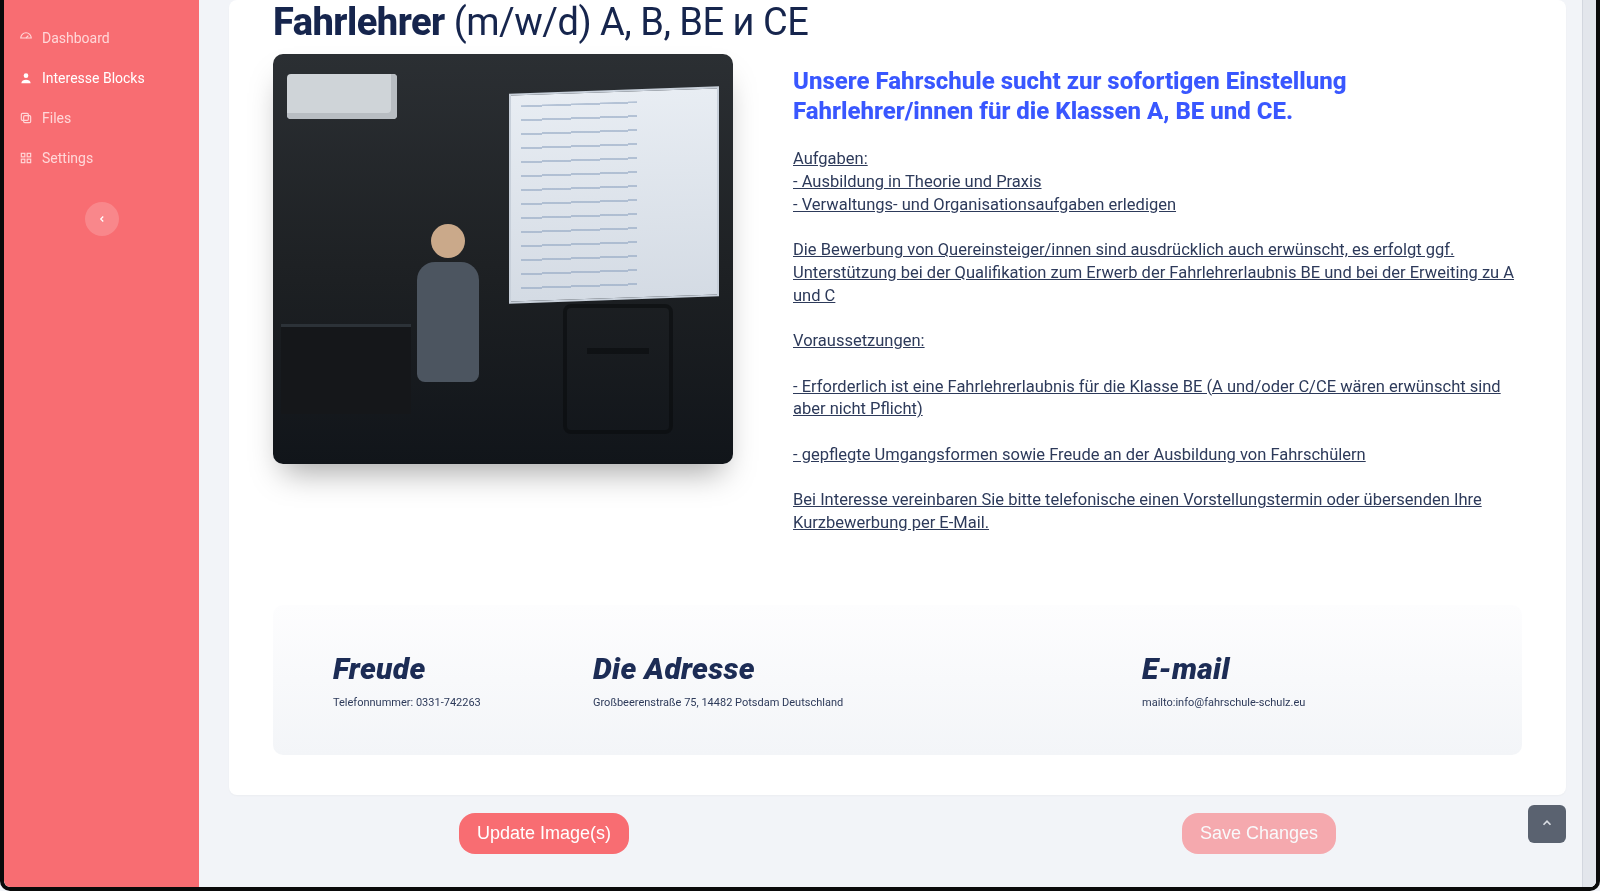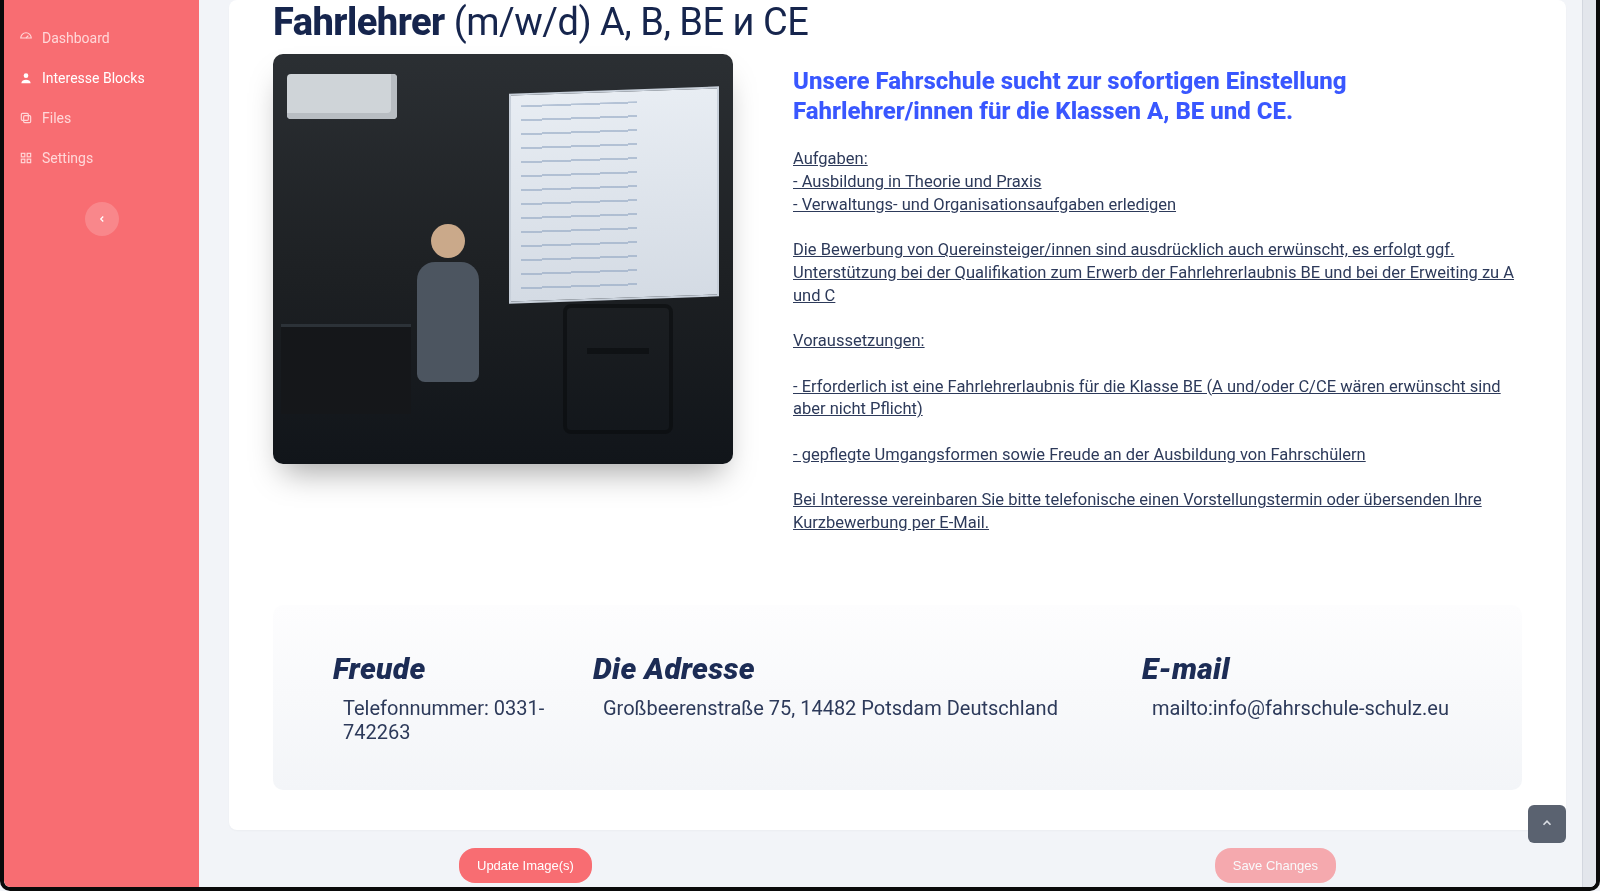--- a/index.html
+++ b/index.html
@@ -156,38 +156,37 @@
   .contact-col.c3 { width: 320px; }
   .contact-title{
     font-size: 30px;
     font-weight: 900;
     font-style: italic;
     color:#1c2c55;
     margin-bottom: 10px;
     letter-spacing: .3px;
   }
   .contact-val{
-    font-size: 20px;
+    font-size: 11px;
     color:#2d3a5a;
-    margin-left:10px;
   }
 
   
   .action-row{
     display:flex;
     justify-content: space-between;
     padding: 18px 260px 0;
   }
   .btn{
     background:#f86d72;
     color:#fff;
     border:none;
     border-radius:16px;
     padding: 10px 18px;
-    font-size: 13px;
+    font-size: 18px;
     cursor:pointer;
   }
   .btn.save{ opacity:.55; }
 
   
   .scroll-top{
     position:absolute;
     right: 30px;
     bottom: 44px;
     width:38px;height:38px;

